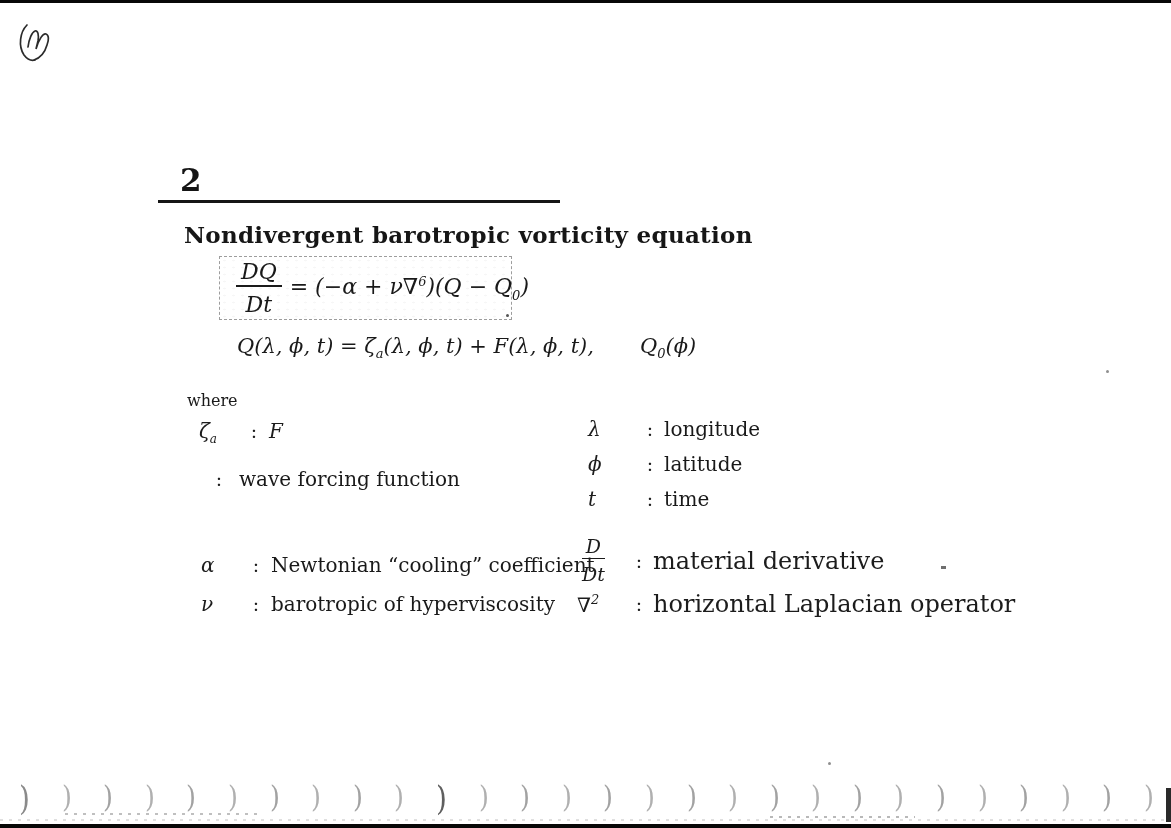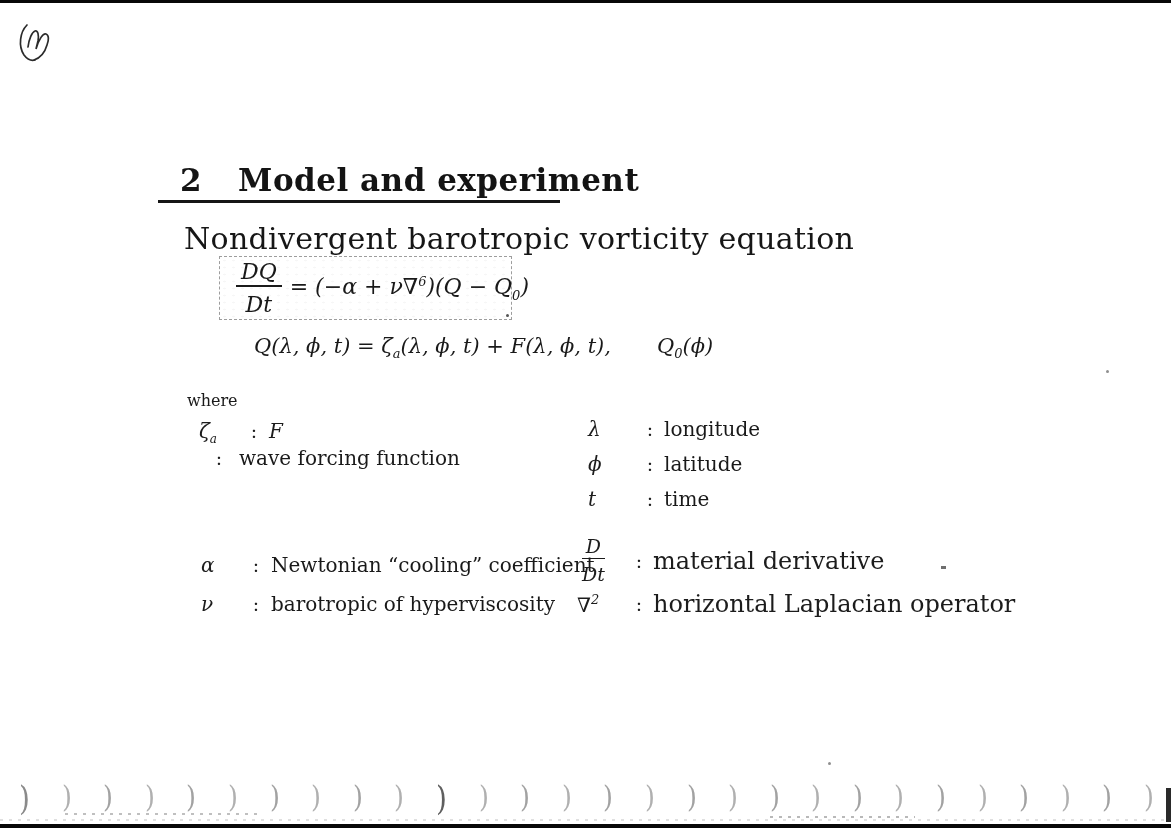--- a/index.html
+++ b/index.html
@@ -16,53 +16,53 @@
   .edge-bar.top { top:0; height:3px; }
   .edge-bar.bottom { bottom:0; height:4px; }
 
   .scribble { position:absolute; left:12px; top:10px; }
 
   
   .heading { position:absolute; left:180px; top:162px; display:flex; gap:36px;
              font-weight:bold; font-size:31px; letter-spacing:0.5px; color:#141414; }
   .heading-underline { position:absolute; left:158px; top:200px; width:402px; height:3px;
              background:#161616; }
-  .subtitle { position:absolute; left:184px; top:221px; font-weight:normal; font-size:30px;
+  .subtitle { position:absolute; left:184px; top:221px; font-weight:bold; font-size:23px;
              letter-spacing:0.3px; color:#161616; }
 
   
   .eq-box { position:absolute; left:219px; top:256px; width:293px; height:64px;
             border:1px dashed #9d9d9d;
             background:
               radial-gradient(rgba(0,0,0,0.035) 1px, transparent 1.4px);
             background-size:9px 7px;
             display:flex; align-items:center; padding-left:16px; }
   .math { font-style:italic; font-size:22px; color:#191919; white-space:nowrap; }
   .math sup { font-size:13px; font-style:italic; }
   .math sub { font-size:13px; font-style:italic; }
   .frac { display:inline-flex; flex-direction:column; align-items:center;
           vertical-align:middle; line-height:1.05; }
   .frac .num { padding:0 5px 1px 5px; border-bottom:2px solid #1a1a1a; }
   .frac .den { padding:6px 5px 0 5px; }
   .eq-box .rhs { margin-left:8px; }
 
   
-  .eq-q { position:absolute; left:254px; top:334px; font-size:21px; }
+  .eq-q { position:absolute; left:237px; top:334px; font-size:21px; }
   .eq-q .q0 { margin-left:46px; }
 
   .where { position:absolute; left:187px; top:391px; font-size:16px; color:#1a1a1a; }
 
   
   .defgrid { position:absolute; display:grid; align-items:baseline; }
   .defgrid .sym { font-style:italic; font-size:20px; }
   .defgrid .sym sub { font-size:12px; }
   .defgrid .colon { font-size:19px; text-align:center; }
   .defgrid .desc { font-size:20px; color:#191919; white-space:nowrap; }
 
-  .g1-left  { left:199px; top:419px; grid-template-columns:40px 30px auto; row-gap:0; }
+  .g1-left  { left:199px; top:419px; grid-template-columns:40px 30px auto; row-gap:21px; }
   .g1-right { left:588px; top:417px; grid-template-columns:48px 28px auto; row-gap:11px; }
   .g2-left  { left:201px; top:553px; grid-template-columns:40px 30px auto; row-gap:15px; }
 
   .g2-right { position:absolute; left:577px; top:537px; }
   .g2-right .row { display:flex; align-items:center; }
   .g2-right .symcell { width:48px; font-style:italic; font-size:20px; }
   .g2-right .symcell sup { font-size:13px; font-style:italic; }
   .g2-right .coloncell { width:28px; text-align:center; font-size:19px; }
   .g2-right .desccell { font-size:24px; white-space:nowrap; }
   .g2-right .frac-sm { font-size:19px; font-style:italic; }
@@ -98,21 +98,20 @@
 
   <div class="edge-bar top"></div>
 
   <svg class="scribble" width="48" height="54" viewBox="0 0 48 54">
     <path d="M15 15 C8 22 6 36 12 45 C15 49 19 51 23 50" stroke="#2b2b2b" stroke-width="1.7" fill="none" stroke-linecap="round"></path>
     <path d="M16 37 C17 29 20 22 23 21 C26 20 27 25 26 31 L24 39 C27 29 31 23 34 24 C37 25 37 30 35 35 C33 42 28 48 22 50" stroke="#2b2b2b" stroke-width="1.7" fill="none" stroke-linecap="round"></path>
   </svg>
 
   <div class="heading">
     <span>2</span>
-    <span>Model and experiment</span>
   </div>
   <div class="heading-underline"></div>
 
   <div class="subtitle">Nondivergent barotropic vorticity equation</div>
 
   <div class="eq-box">
     <span class="math frac">
       <span class="num">DQ</span>
       <span class="den">Dt</span>
     </span>

